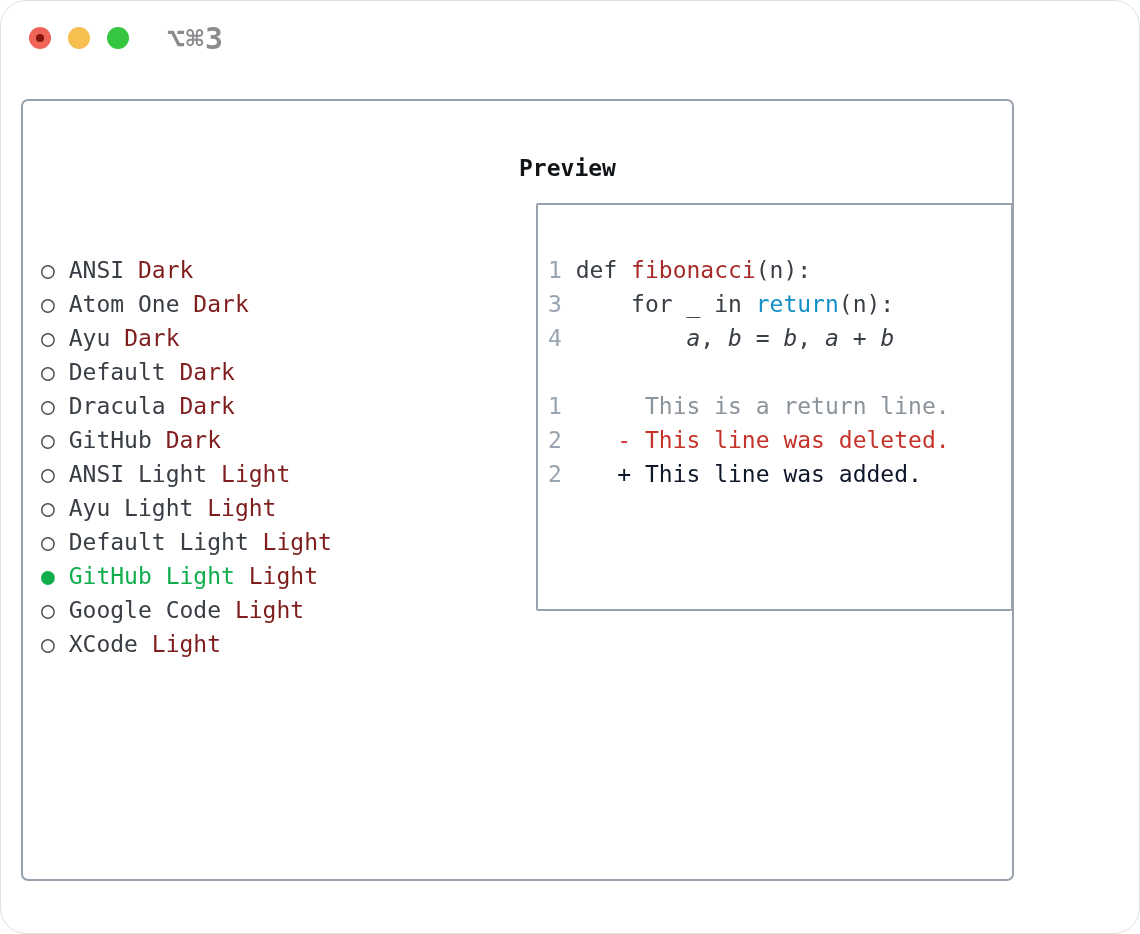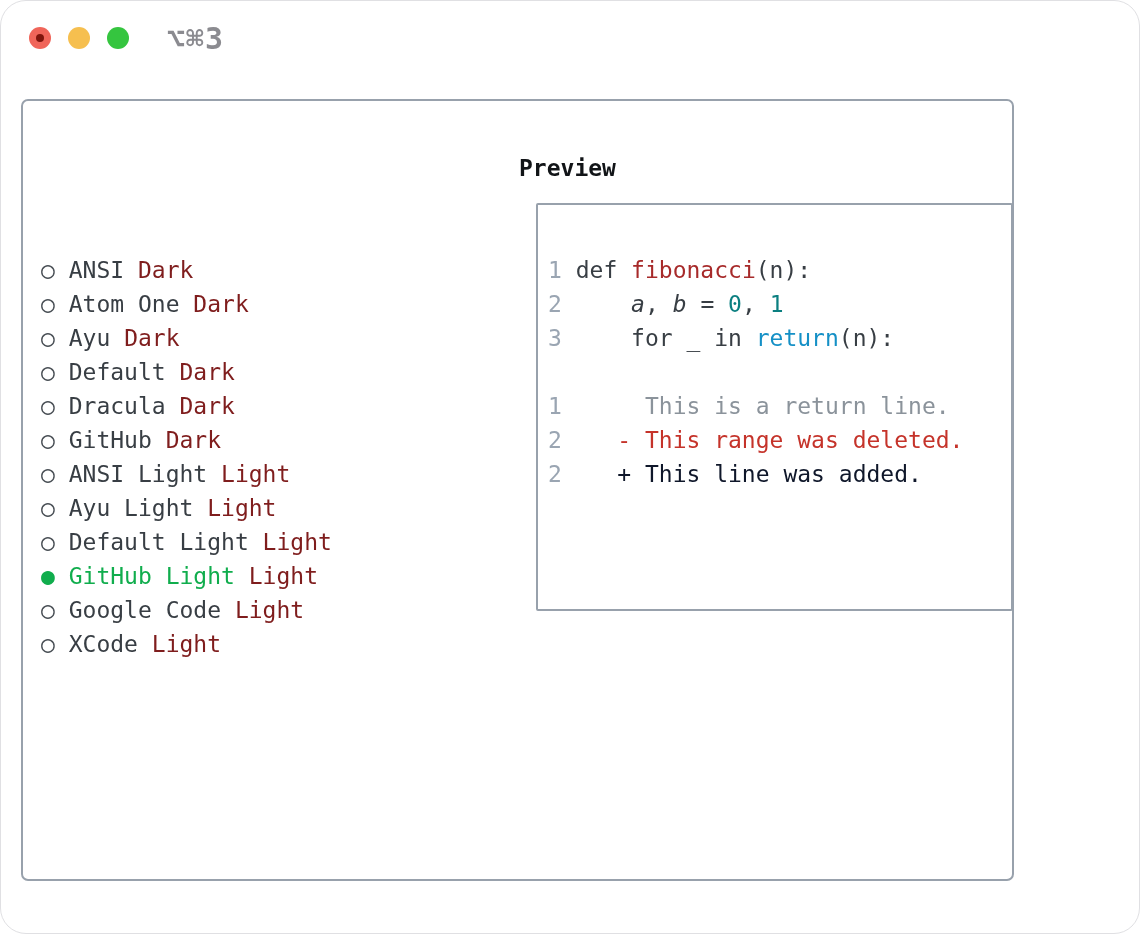--- a/index.html
+++ b/index.html
@@ -90,22 +90,22 @@
 
       
       
       
     </div>
 
     <div class="preview-title">Preview</div>
 
     <div class="preview-box" id="preview-box">
         <div class="cline"><span class="s-ln">1</span><span class="s-p"> def </span><span class="s-fn">fibonacci</span><span class="s-p">(n):</span></div>
-        <div class="cline"><span class="s-ln">2</span><span class="s-p">     </span><span class="s-v">a</span><span class="s-p">, </span><span class="s-v">b</span><span class="s-p"> = </span><span class="s-num">0</span><span class="s-p">, </span><span class="s-num">1</span></div>
         <div class="cline"><span class="s-ln">3</span><span class="s-p">     for _ in </span><span class="s-bi">return</span><span class="s-p">(n):</span></div>
+        <div class="cline"><span class="s-ln">4</span><span class="s-p">         </span><span class="s-v">a</span><span class="s-p">, </span><span class="s-v">b</span><span class="s-p"> = </span><span class="s-v">b</span><span class="s-p">, </span><span class="s-v">a</span><span class="s-p"> + </span><span class="s-v">b</span></div>
         <div class="cline"></div>
         <div class="cline"><span class="s-ln">1</span><span class="s-ctx">      This is a return line.</span></div>
-        <div class="cline"><span class="s-ln">2</span><span class="s-p">    </span><span class="s-del">- This range was deleted.</span></div>
+        <div class="cline"><span class="s-ln">2</span><span class="s-p">    </span><span class="s-del">- This line was deleted.</span></div>
         <div class="cline"><span class="s-ln">2</span><span class="s-p">    </span><span class="s-add">+ This line was added.</span></div>
       </div>
 
   </div>
 </div>
 
 </body></html>

